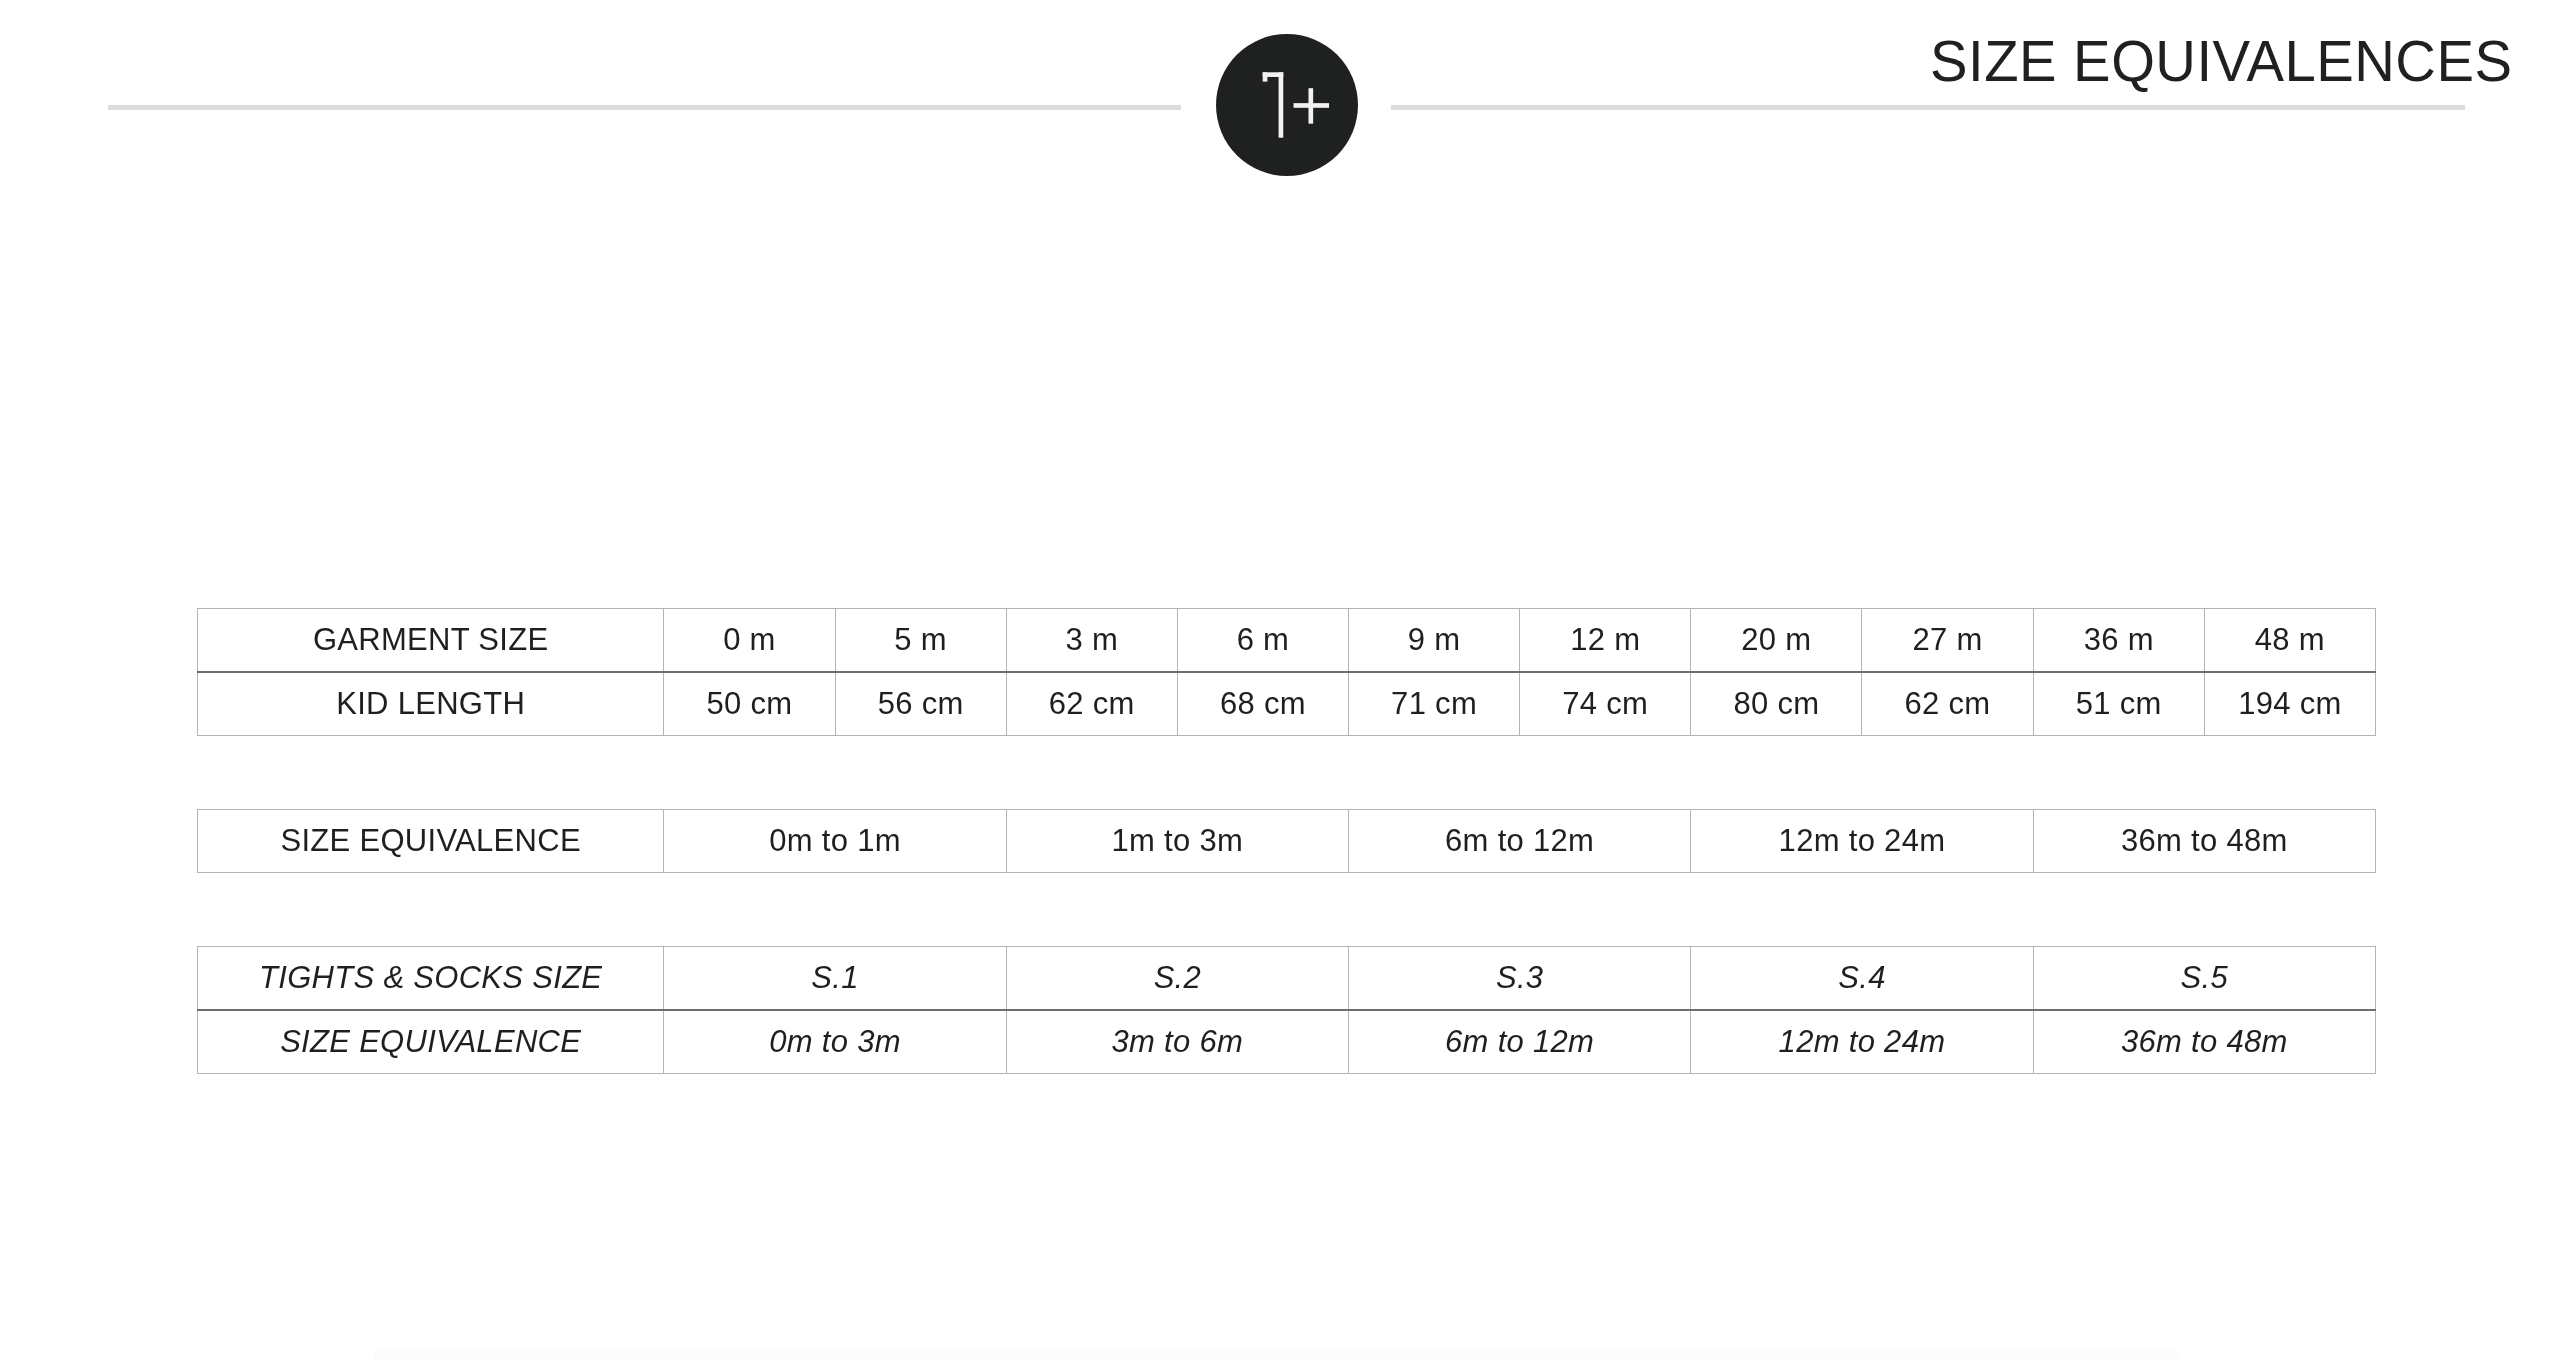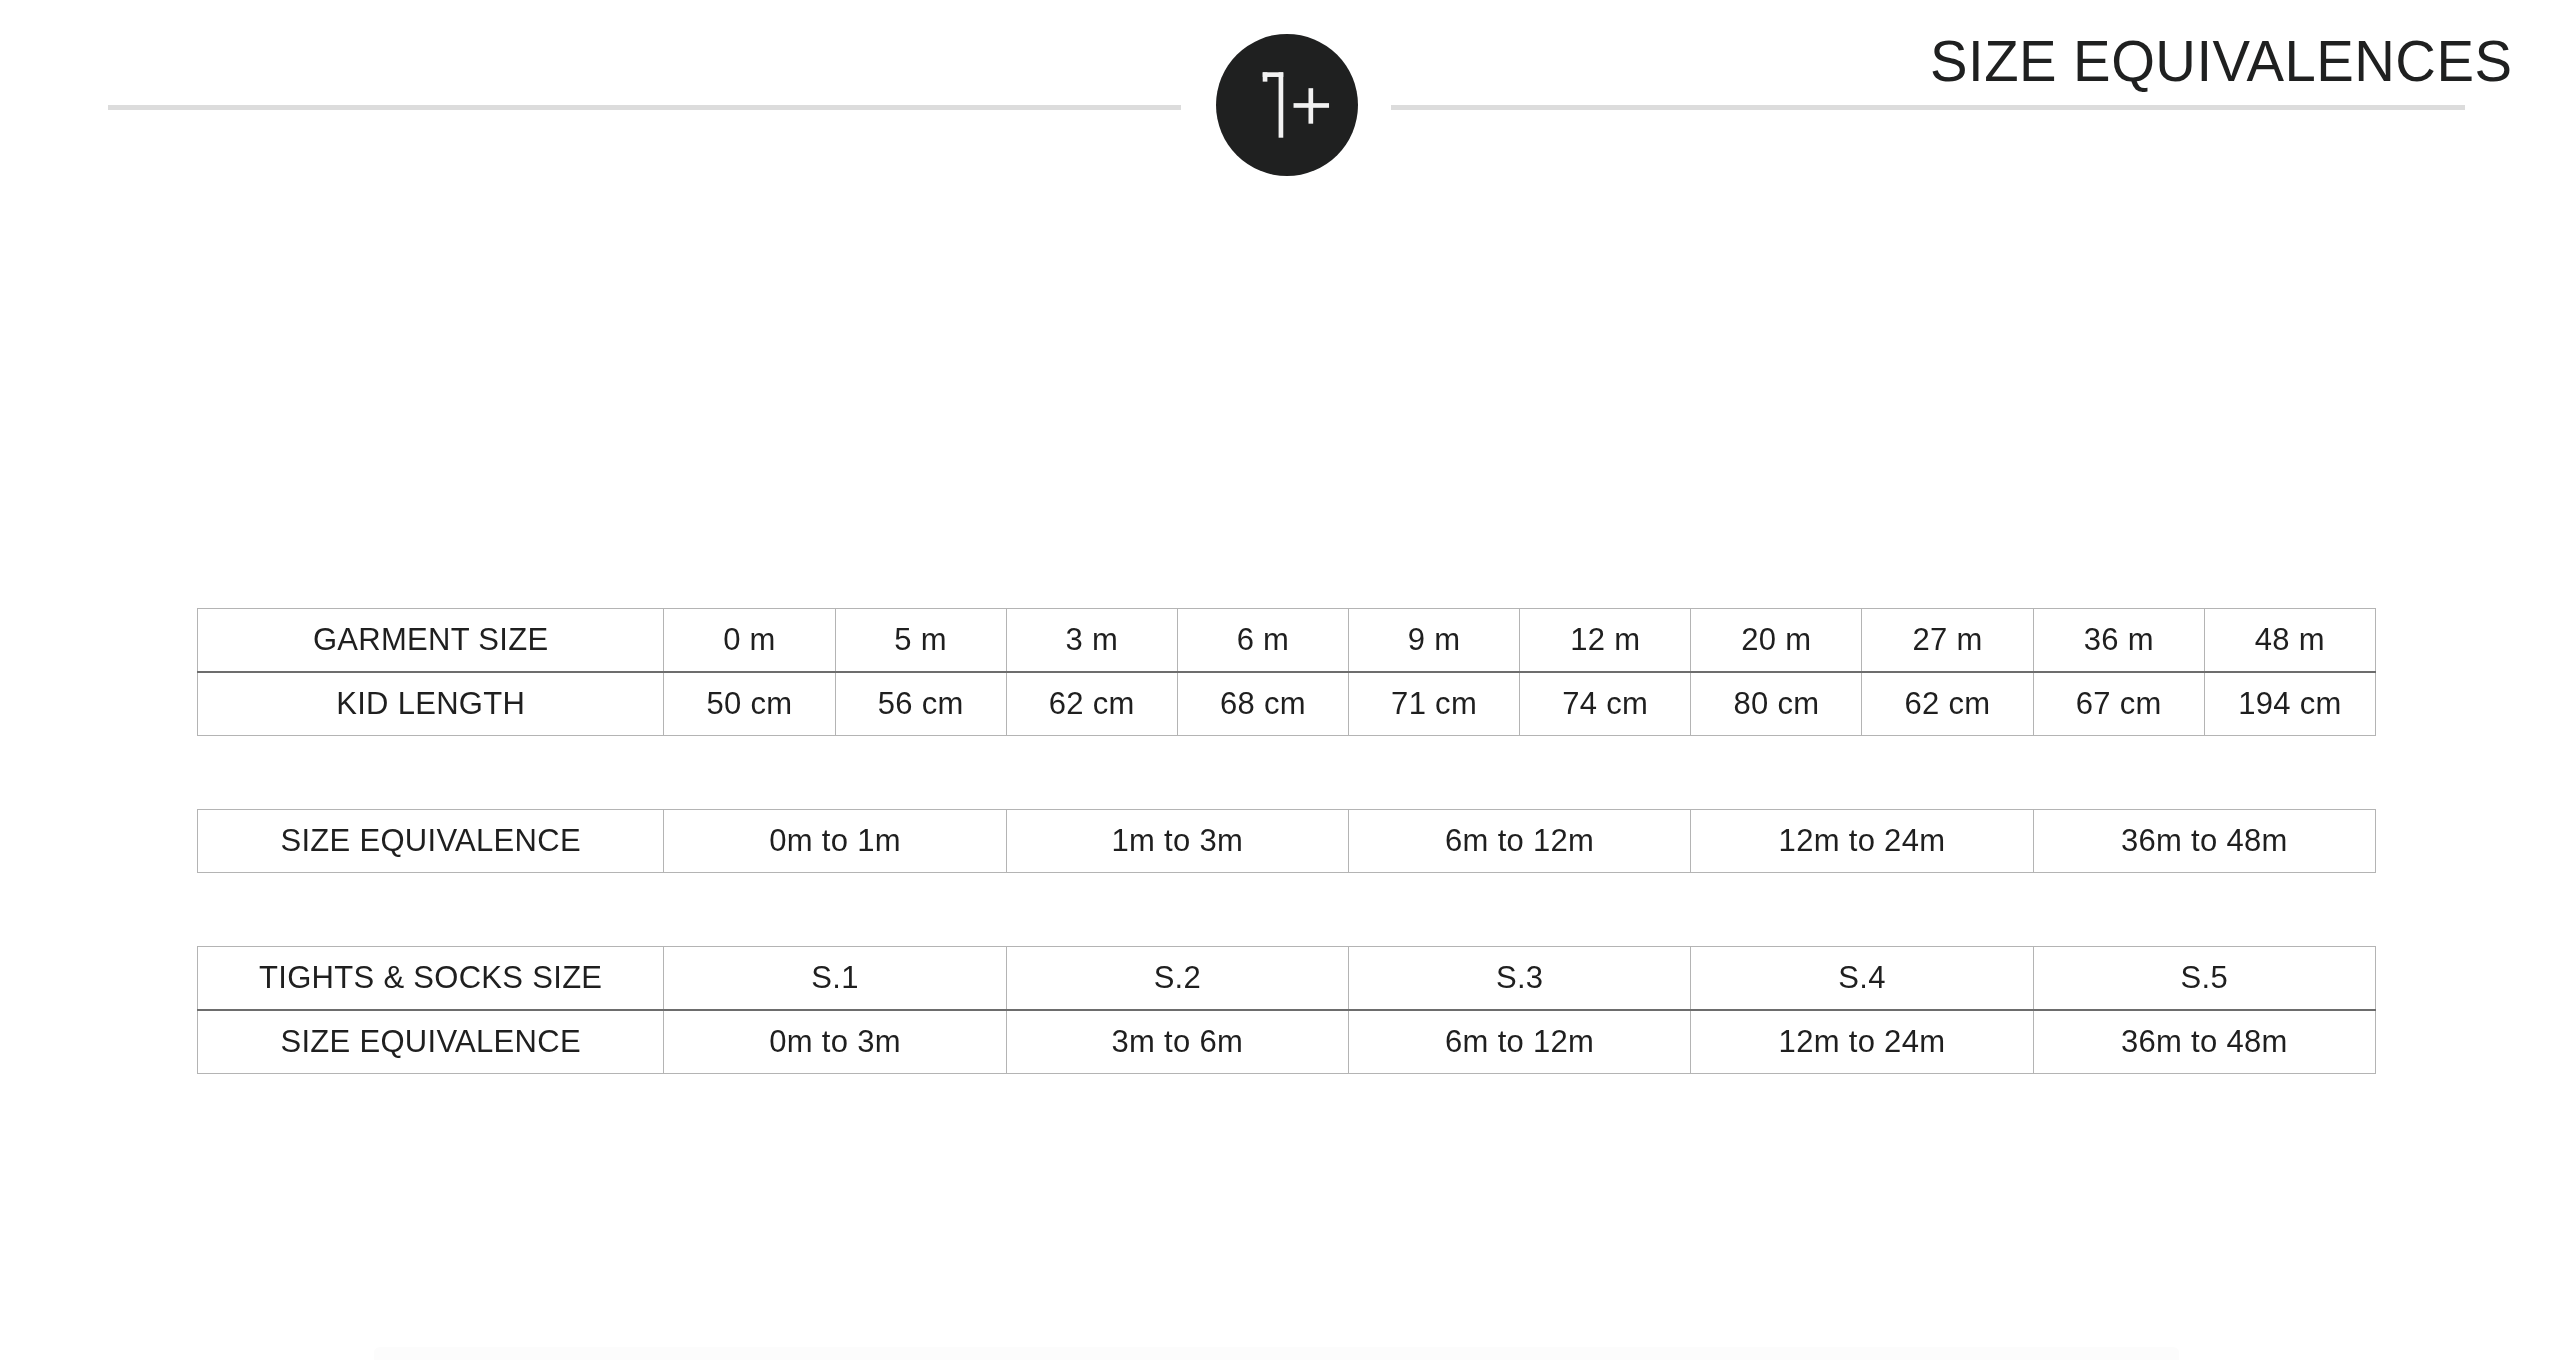--- a/index.html
+++ b/index.html
@@ -71,21 +71,21 @@
     top: 608px;
     width: 2179px;
   }
   table.size-table {
     width: 2179px;
     border-collapse: collapse;
     table-layout: fixed;
     margin: 0 12px 73px 0;
     border: 1.9px solid #9a9a9a;
   }
-  table.size-table:last-child { margin-bottom: 0; }
+  table.size-table:last-child { margin-bottom: 0; font-style: italic; }
 
   table.size-table td {
     border: 1.9px solid #b4b4b4;
     height: 62px;
     text-align: center;
     vertical-align: middle;
     font-size: 31px;
     font-weight: 400;
     letter-spacing: 0.3px;
     color: #1f1f1f;
@@ -149,21 +149,21 @@
       <tr>
         <td class="label-cell">KID LENGTH</td>
         <td>50 cm</td>
         <td>56 cm</td>
         <td>62 cm</td>
         <td>68 cm</td>
         <td>71 cm</td>
         <td>74 cm</td>
         <td>80 cm</td>
         <td>62 cm</td>
-        <td>67 cm</td>
+        <td>51 cm</td>
         <td>194 cm</td>
       </tr>
     </tbody>
   </table>
 
   <table class="size-table">
     <tbody>
       <tr>
         <td class="label-cell">SIZE EQUIVALENCE</td>
         <td>0m to 1m</td>

